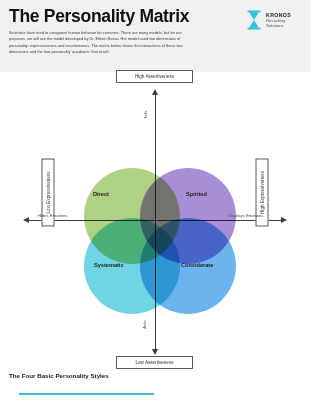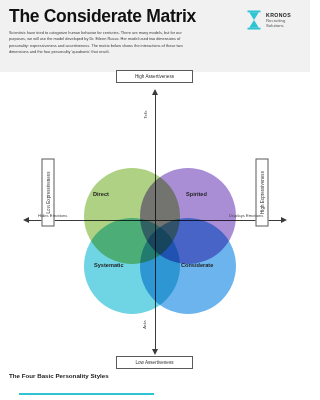--- a/index.html
+++ b/index.html
@@ -138,21 +138,21 @@
   }
   .accent-bar{
     position:absolute;left:19px;top:21px;width:135px;height:2.4px;
     background:#2ec4d4;
   }
 </style>
 </head>
 <body>
 
 <div class="header">
-  <div class="title">The Considerate Matrix</div>
+  <div class="title">The Personality Matrix</div>
   <div class="intro">Scientists have tried to categorize human behavior for centuries. There are many models, but for our purposes, we will use the model developed by Dr. Eileen Russo. Her model used two dimensions of personality: expressiveness and assertiveness. The matrix below shows the interactions of these two dimensions and the four personality 'quadrants' that result.</div>
 
   <div class="logo-wrap">
     <span>
       <svg class="hourglass" viewBox="0 0 16 20" xmlns="http://www.w3.org/2000/svg">
         <rect x="1.5" y="0.5" width="13" height="1.8" fill="#2ec4d4"></rect>
         <rect x="1.5" y="17.7" width="13" height="1.8" fill="#2ec4d4"></rect>
         <path d="M3.2 2.3 L12.8 2.3 L8 10 Z" fill="#2ec4d4"></path>
         <path d="M3.2 17.7 L12.8 17.7 L8 10 Z" fill="#2ec4d4"></path>
       </svg>

